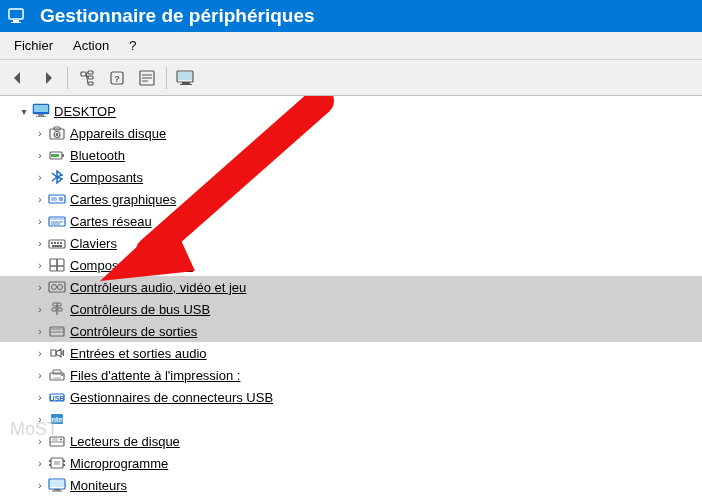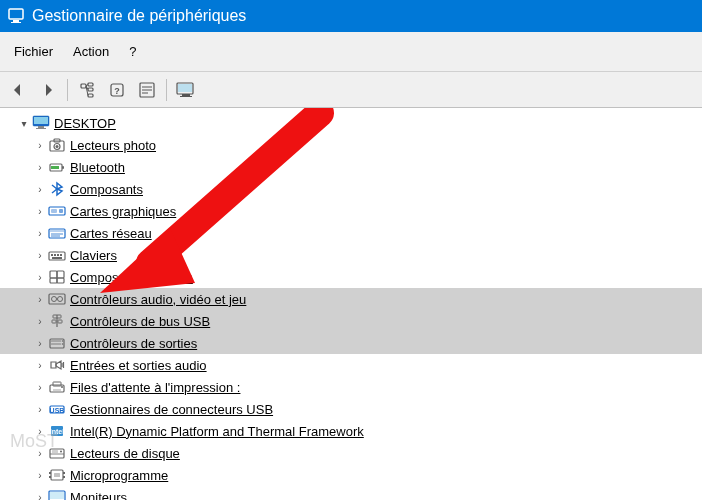--- a/index.html
+++ b/index.html
@@ -9,26 +9,26 @@
     .title-bar {
       background: #0078d7;
       color: white;
       height: 32px;
       display: flex;
       align-items: center;
       padding: 0 8px;
       gap: 8px;
     }
     .title-bar-icon { width: 16px; height: 16px; }
-    .title-bar-text { font-size: 16px; font-weight: normal; }
+    .title-bar-text { font-size: 19px; font-weight: bold; margin-left: 8px; }
 
     
     .menu-bar {
       background: #f0f0f0;
-      height: 40px;
+      height: 28px;
       display: flex;
       align-items: center;
       padding: 0 4px;
       border-bottom: 1px solid #d0d0d0;
     }
     .menu-item {
       padding: 4px 10px;
       cursor: pointer;
       font-size: 13px;
       color: #000;
@@ -225,21 +225,21 @@
       <span class="tree-indent"></span>
       <span class="tree-expander">›</span>
       <span class="tree-icon">
         <svg width="18" height="16" viewBox="0 0 18 16">
           <rect x="2" y="4" width="14" height="10" rx="1" fill="none" stroke="#666" stroke-width="1.2"></rect>
           <circle cx="9" cy="9.5" r="3" fill="none" stroke="#666" stroke-width="1.2"></circle>
           <rect x="6" y="2" width="6" height="3" rx="1" fill="none" stroke="#666" stroke-width="1.2"></rect>
           <circle cx="9" cy="9.5" r="1.5" fill="#666"></circle>
         </svg>
       </span>
-      <span class="tree-label">Lecteurs photo</span>
+      <span class="tree-label">Appareils disque</span>
     </div>
 
     <div class="tree-item">
       <span class="tree-indent"></span>
       <span class="tree-indent"></span>
       <span class="tree-expander">›</span>
       <span class="tree-icon">
         <svg width="18" height="16" viewBox="0 0 18 16">
           <rect x="2" y="5" width="12" height="7" rx="1" fill="none" stroke="#666" stroke-width="1.2"></rect>
           <rect x="3" y="7" width="8" height="3" fill="#4caf50"></rect>
@@ -416,21 +416,20 @@
     <div class="tree-item">
       <span class="tree-indent"></span>
       <span class="tree-indent"></span>
       <span class="tree-expander">›</span>
       <span class="tree-icon">
         <svg width="18" height="16" viewBox="0 0 18 16">
           <rect x="3" y="3" width="12" height="10" rx="1" fill="#0071c5" opacity="0.8"></rect>
           <text x="9" y="11" text-anchor="middle" font-size="7" font-weight="bold" fill="white">Intel</text>
         </svg>
       </span>
-      <span class="tree-label">Intel(R) Dynamic Platform and Thermal Framework</span>
     </div>
 
     <div class="tree-item">
       <span class="tree-indent"></span>
       <span class="tree-indent"></span>
       <span class="tree-expander">›</span>
       <span class="tree-icon">
         <svg width="18" height="16" viewBox="0 0 18 16">
           <rect x="2" y="4" width="14" height="9" rx="1" fill="none" stroke="#666" stroke-width="1.2"></rect>
           <line x1="2" y1="9" x2="16" y2="9" stroke="#666" stroke-width="0.8"></line>

